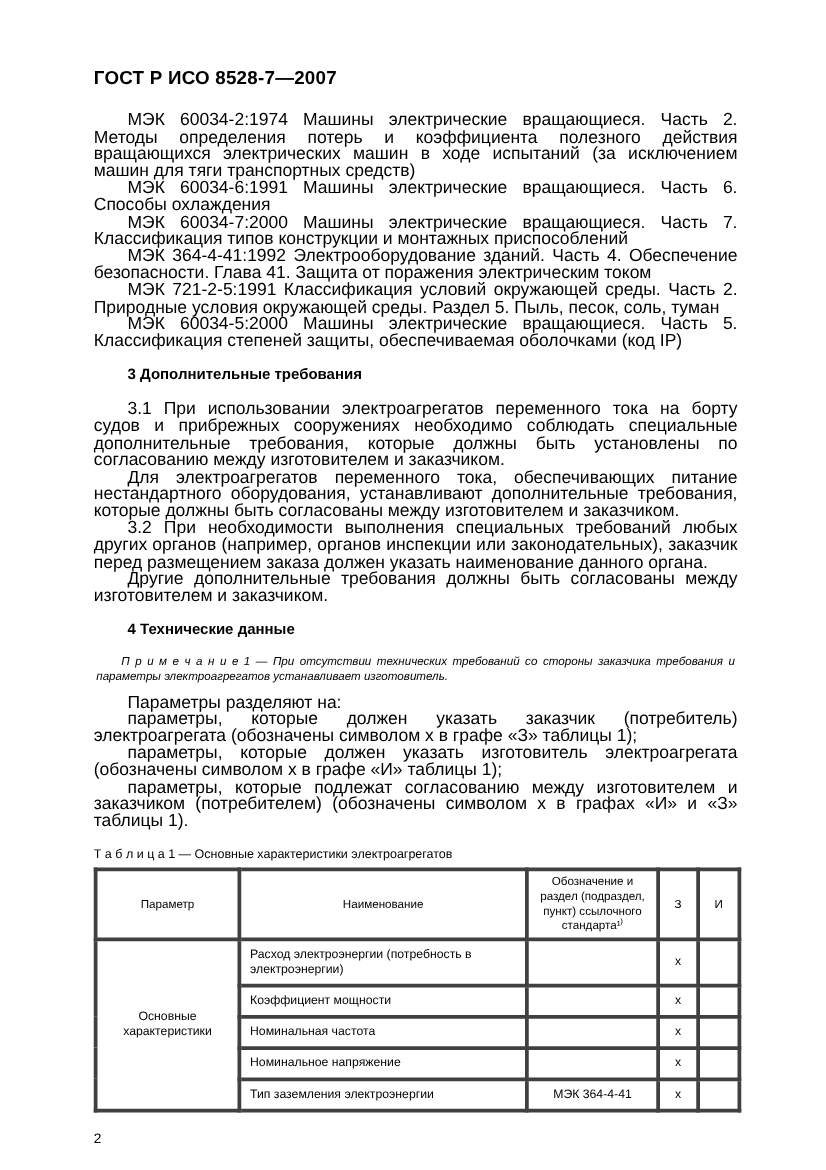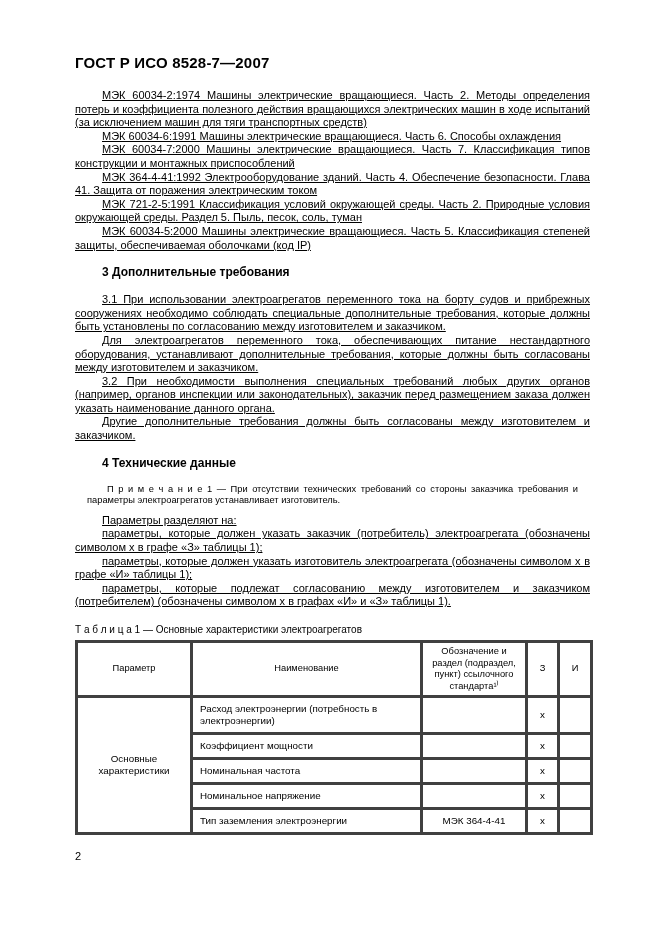--- a/index.html
+++ b/index.html
@@ -15,39 +15,39 @@
 
   .doc-header {
     font-size: 15px;
     font-weight: bold;
     letter-spacing: 0.2px;
   }
 
   .refs { margin-top: 18px; }
 
   p.body-p {
-    font-size: 11px;
+    font-size: 14px;
     line-height: 13.6px;
     text-align: justify;
     text-indent: 27px;
-    text-decoration: underline;
   }
 
   h2.sec-heading {
     font-size: 12px;
     font-weight: bold;
     margin: 13px 0 14px 27px;
   }
 
   p.note {
     font-size: 9.3px;
     line-height: 11.6px;
     text-align: justify;
     text-indent: 20px;
-    margin: 7px 12px;
+    margin: 7px 2px;
+    font-style: italic;
   }
 
   .table-caption {
     font-size: 10px;
     margin: 15px 0 5px 0;
   }
 
   table.char-table {
     width: 515px;
     border-collapse: collapse;

